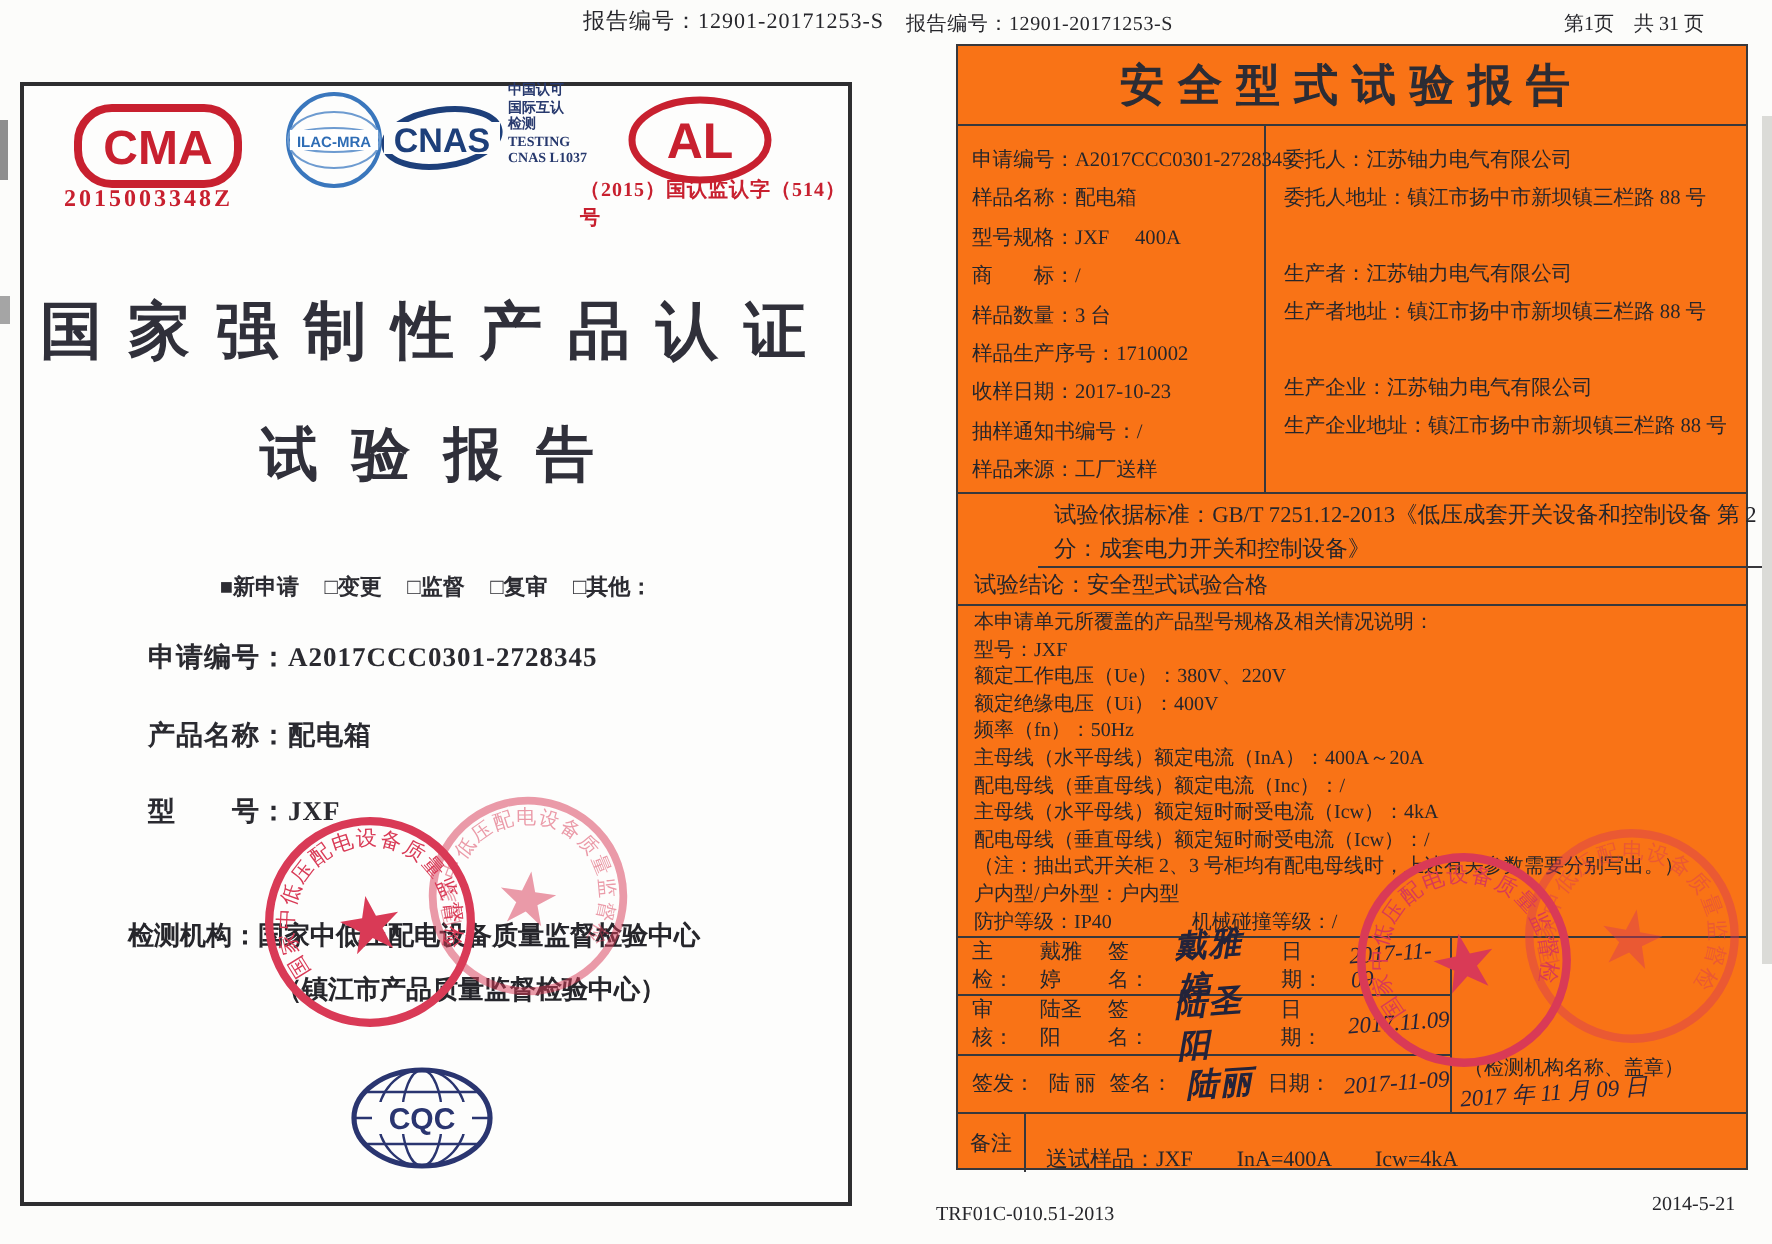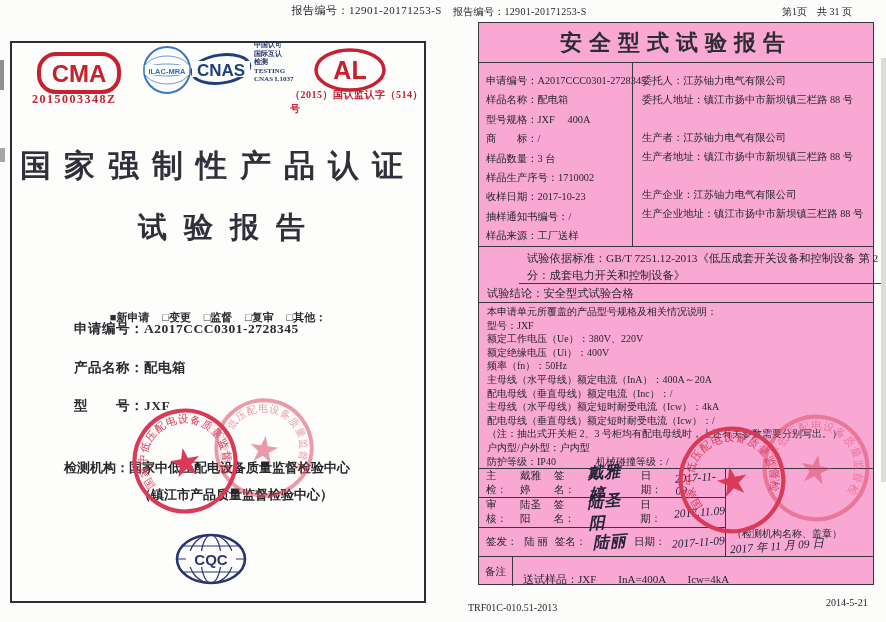--- a/index.html
+++ b/index.html
@@ -7,32 +7,32 @@
           font-family:"Liberation Serif","DejaVu Serif",serif;color:#26262b;}
   .abs{position:absolute;}
   
   .lp-report-no{left:236px;top:3px;width:206px;text-align:right;font-size:11px;letter-spacing:.5px;}
   .lp-frame{left:10px;top:41px;width:412px;height:558px;border:2px solid #2e2e30;background:#fdfdfc;}
   .logo-num{color:#c8202f;font-weight:bold;}
   .cma-num{left:20px;top:49px;font-size:12px;letter-spacing:1.5px;}
   .cnas-block{left:242px;top:-2px;font-size:7px;line-height:8.5px;font-weight:bold;color:#283a6e;}
   .al-num{left:278px;top:45px;font-size:10px;color:#c8202f;font-weight:bold;letter-spacing:.5px;}
   .lp-title1{left:0;top:102px;width:100%;text-align:center;font-size:31px;letter-spacing:13px;font-weight:600;color:#30303a;}
-  .lp-title2{left:12px;top:165px;width:100%;text-align:center;font-size:29px;letter-spacing:17px;font-weight:600;color:#30303a;}
-  .lp-checks{left:0;top:243px;width:100%;text-align:center;font-size:11px;font-weight:600;color:#2c2c32;margin-top:24px;}
+  .lp-title2{left:4px;top:165px;width:100%;text-align:center;font-size:29px;letter-spacing:17px;font-weight:600;color:#30303a;}
+  .lp-checks{left:0;top:243px;width:100%;text-align:center;font-size:11px;font-weight:600;color:#2c2c32;}
   .lp-checks .cb{margin:0 5px;}
   .lp-field{left:62px;font-size:13.5px;font-weight:600;color:#2a2a30;letter-spacing:.5px;}
   .lp-agency1{left:52px;top:416px;font-size:13px;font-weight:600;}
   .lp-agency2{left:126px;top:443px;font-size:13px;font-weight:600;}
   
   .seal{position:absolute;pointer-events:none;}
   
   .rp-head-left{left:453px;top:5px;font-size:10px;letter-spacing:.3px;}
   .rp-head-right{left:782px;top:5px;font-size:10px;}
-  .rp-table{left:478px;top:22px;width:396px;height:563px;border:1.8px solid #38383c;background:#f9a8d4;box-sizing:border-box;}
+  .rp-table{left:478px;top:22px;width:396px;height:563px;border:1.8px solid #38383c;background:#f97316;box-sizing:border-box;}
   .row{position:absolute;left:0;width:100%;box-sizing:border-box;border-bottom:1.5px solid #38383c;}
   .r-title{top:0;height:40px;text-align:center;font-size:22px;letter-spacing:7px;font-weight:600;line-height:40px;color:#2c2c34;}
   .r-info{top:40px;height:184px;display:flex;}
   .info-l{width:154px;border-right:1.5px solid #38383c;padding:8px 4px 0 7px;box-sizing:border-box;}
   .info-l div{font-size:10.3px;line-height:19.4px;white-space:nowrap;}
   .info-r{flex:1;padding:8px 4px 0 9px;box-sizing:border-box;}
   .info-r .grp{margin-bottom:19px;}
   .info-r .grp div{font-size:10.3px;line-height:19px;white-space:nowrap;}
   .r-standard{top:224px;height:37px;padding:3px 8px 0 8px;font-size:11.3px;line-height:16.5px;margin-left:40px;}
   .r-conclusion{top:261px;height:19px;padding-left:8px;font-size:11.3px;line-height:19px;font-weight:400;}

